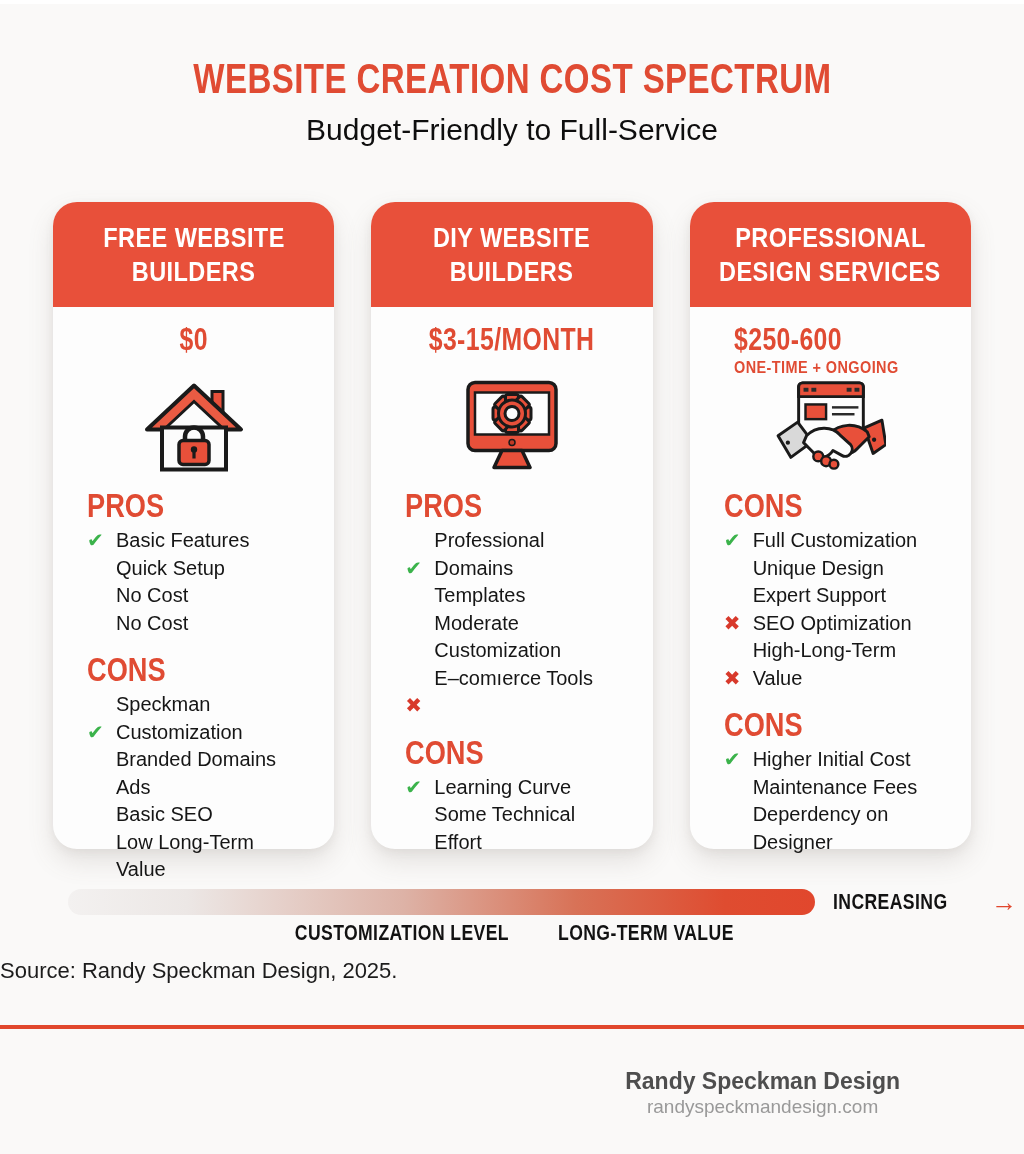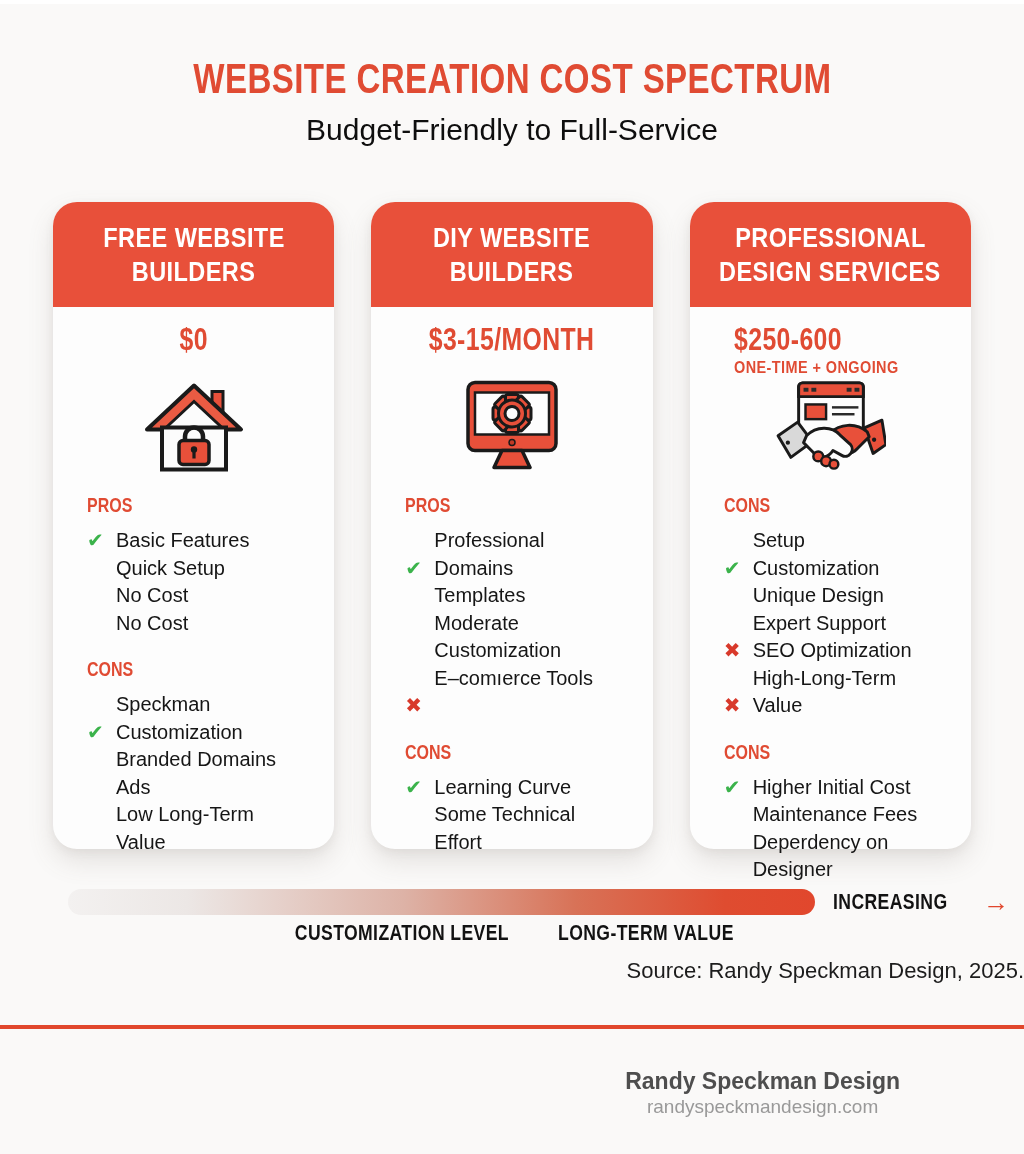--- a/index.html
+++ b/index.html
@@ -36,40 +36,40 @@
   }
   .card-header .condensed{transform:scaleX(0.84);letter-spacing:.5px;}
   .card-body{padding:0 34px;}
   .price-block{height:70px;padding-top:16px;text-align:center;color:var(--titleRed);}
   .price-block.left{text-align:left;padding-left:10px;}
   .price{font-size:31px;line-height:34px;}
   .price .condensed{letter-spacing:.5px;}
   .price-note{font-size:17px;line-height:19px;margin-top:1px;}
   .price-note .condensed{font-weight:600;transform:scaleX(0.85);letter-spacing:.5px;}
   .icon-box{height:98px;display:flex;justify-content:center;align-items:flex-start;}
-  .sec-heading{margin:16px 0 8px;font-size:20px;line-height:28px;color:var(--titleRed);}
+  .sec-heading{margin:16px 0 8px;font-size:34px;line-height:28px;color:var(--titleRed);}
   .sec-heading.second{margin-top:18px;}
   .items{list-style:none;}
   .item{display:flex;align-items:flex-end;font-size:20px;line-height:27.5px;color:var(--textDark);}
   .mark{width:29px;flex:0 0 29px;font-size:20px;line-height:27.5px;}
   .mark.check::before{content:"✔";color:var(--checkGreen);}
   .mark.cross::before{content:"✖";color:var(--crossRed);}
   .mark.none::before{content:"";}
 
   
   .bar{
     position:absolute;top:885px;left:68px;width:747px;height:26px;border-radius:13px;
     background:linear-gradient(90deg,#f3f1f0 0%,#ece7e5 16%,#ddb2a6 45%,#d87257 68%,#df4c30 88%,var(--barRed) 100%);
   }
-  .increasing{position:absolute;top:884px;left:833px;height:28px;display:flex;align-items:center;gap:7px;}
+  .increasing{position:absolute;top:884px;left:833px;height:28px;display:flex;align-items:center;gap:15px;}
   .increasing .condensed{font-size:22px;letter-spacing:.5px;color:#121212;}
   .arrow{font-size:26px;font-weight:700;color:var(--barRed);line-height:26px;}
   .axis-labels{position:absolute;top:916px;left:0;width:100%;display:flex;justify-content:center;}
   .axis-labels .condensed{font-size:22px;letter-spacing:.5px;color:#121212;}
-  .source{position:absolute;top:954px;left:0;width:100%;text-align:right;font-size:22px;color:#1c1c1c;}
+  .source{position:absolute;top:954px;left:0;width:100%;text-align:left;font-size:22px;color:#1c1c1c;}
 
   
   .rule{position:absolute;top:1021px;left:0;width:100%;height:4px;background:var(--barRed);}
   .footer{position:absolute;top:1064px;right:124px;text-align:center;}
   .brand{font-size:23px;font-weight:700;color:var(--footerGray);line-height:27px;}
   .website{font-size:19px;color:var(--footerLight);line-height:23px;}
 
   svg{display:block;}
 </style>
 </head>
@@ -130,20 +130,24 @@
               <span class="mark check"></span>
               <span>Speckman Customization</span>
             </li>
           <li class="item">
               <span class="mark none"></span>
               <span>Branded Domains</span>
             </li>
           <li class="item">
               <span class="mark none"></span>
               <span>Ads</span>
+            </li>
+          <li class="item">
+              <span class="mark none"></span>
+              <span>Basic SEO</span>
             </li>
           <li class="item">
               <span class="mark none"></span>
               <span>Low Long-Term Value</span>
             </li>
         </ul>
       </div>
     </section>
 
     <section class="card">
@@ -238,21 +242,21 @@
             <path d="M32,60 C42,50 58,50 66,59 L77,69 C82,75 75,84 68,80 L59,75 C54,83 45,84 39,77 L29,67 Z" fill="#fdfdfd" stroke="#1a1a1a" stroke-width="3" stroke-linejoin="round"></path>
             <circle cx="44" cy="81" r="5" fill="#E8503A" stroke="#1a1a1a" stroke-width="2.5"></circle>
             <circle cx="52" cy="86" r="5" fill="#E8503A" stroke="#1a1a1a" stroke-width="2.5"></circle>
             <circle cx="60" cy="89" r="4.5" fill="#E8503A" stroke="#1a1a1a" stroke-width="2.5"></circle>
           </svg>
         </div>
         <div class="sec-heading"><span class="condensed left-origin">CONS</span></div>
         <ul class="items">
           <li class="item">
               <span class="mark check"></span>
-              <span>Setup Customization</span>
+              <span>Full Customization</span>
             </li>
           <li class="item">
               <span class="mark none"></span>
               <span>Unique Design</span>
             </li>
           <li class="item">
               <span class="mark none"></span>
               <span>Expert Support</span>
             </li>
           <li class="item">

